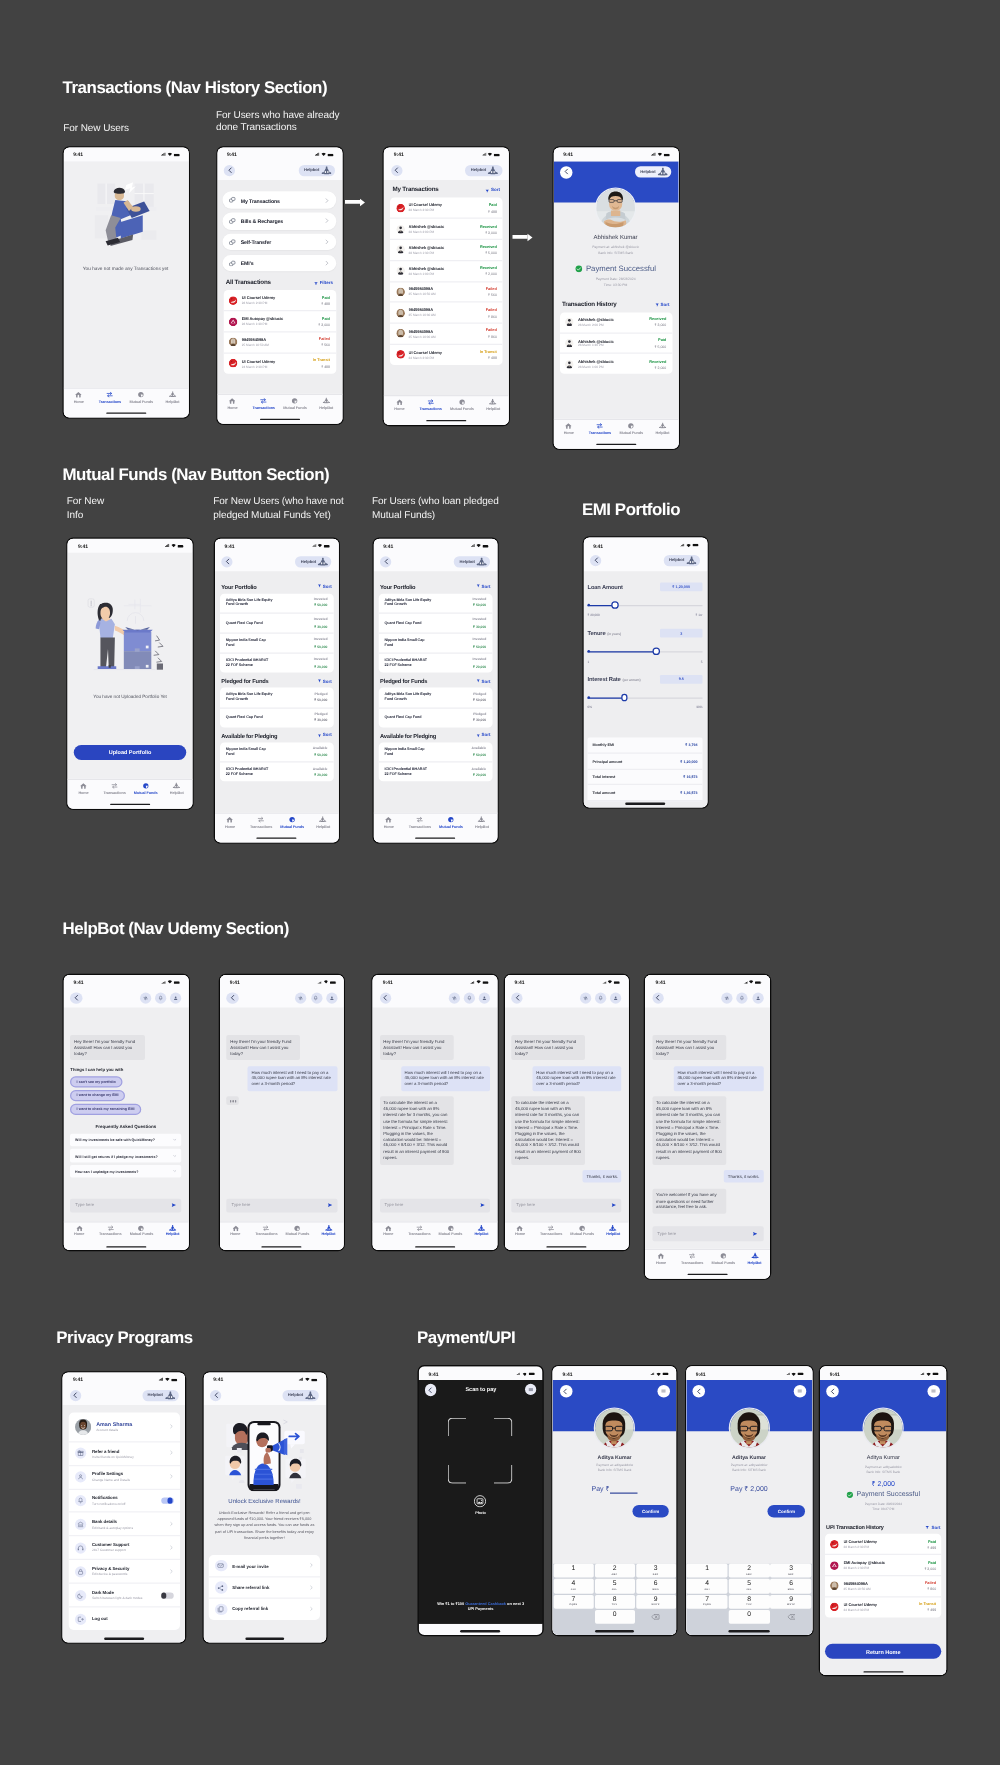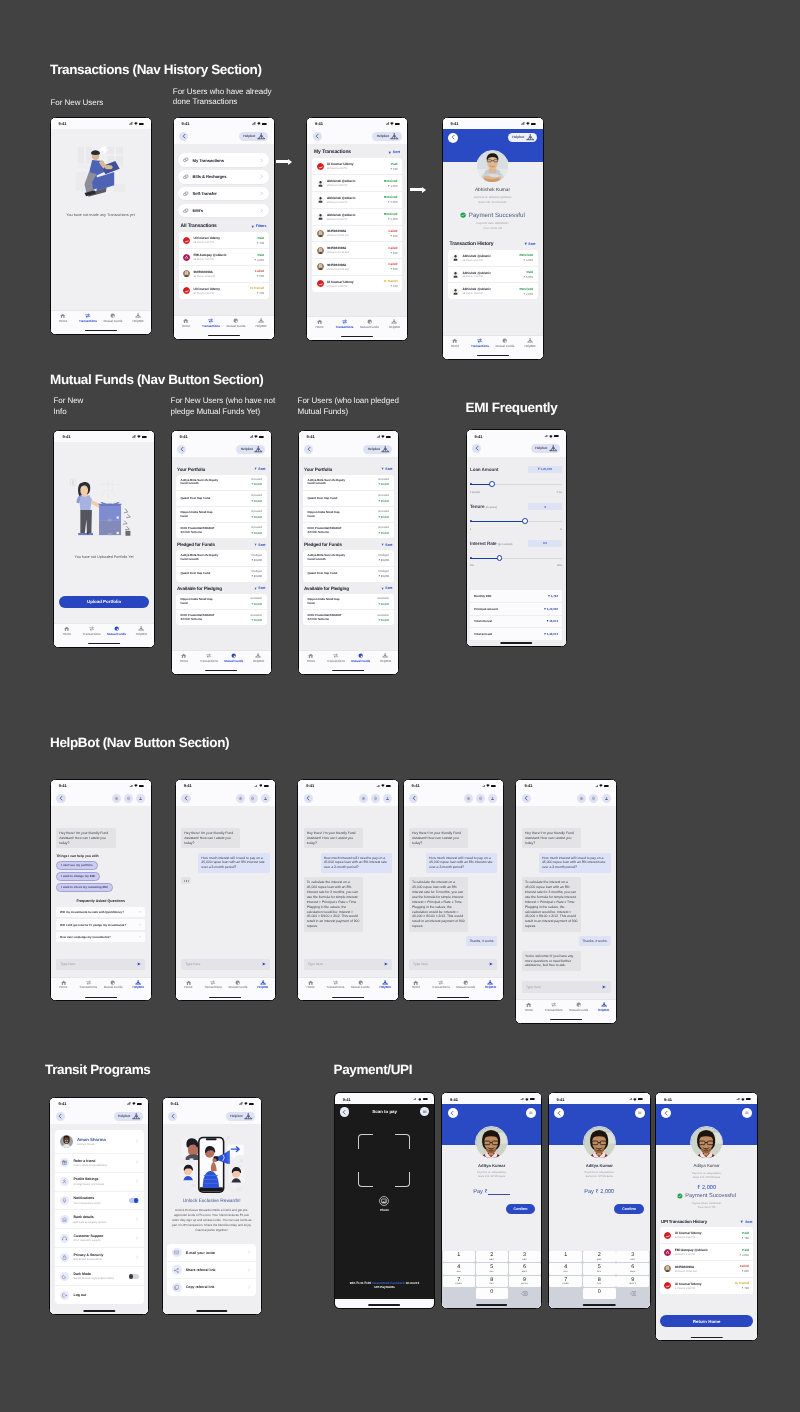--- a/index.html
+++ b/index.html
@@ -84,26 +84,26 @@
       <div class="hd"></div>
     </div>
 <div class="arrow" style="left:410px;top:186.5px;">
       <div class="ln" style="width:12px;"></div>
       <div class="hd"></div>
     </div>
 <div class="sec-title" style="left:50px;top:372px;">Mutual Funds (Nav Button Section)</div>
 <div class="sub-label" style="left:53.4px;top:396px;">For New
 Info</div>
 <div class="sub-label" style="left:170.6px;top:396px;">For New Users (who have not
-pledge Mutual Funds Yet)</div>
+pledged Mutual Funds Yet)</div>
 <div class="sub-label" style="left:297.6px;top:396px;">For Users (who loan pledged
 Mutual Funds)</div>
-<div class="sec-title" style="left:465.5px;top:400px;">EMI Frequently</div>
-<div class="sec-title" style="left:50px;top:735px;">HelpBot (Nav Button Section)</div>
-<div class="sec-title" style="left:45px;top:1062px;">Transit Programs</div>
+<div class="sec-title" style="left:465.5px;top:400px;">EMI Portfolio</div>
+<div class="sec-title" style="left:50px;top:735px;">HelpBot (Nav Udemy Section)</div>
+<div class="sec-title" style="left:45px;top:1062px;">Privacy Programs</div>
 <div class="sec-title" style="left:333.5px;top:1062px;">Payment/UPI</div>
 <div class="phone" style="left:49.5px;top:116.5px;width:102px;height:218px;">
       <div class="screen">
  <div class="statusbar" style="background:#fbfbfd">
       <div class="sb-time">9:41</div>
       <div class="sb-right">
             <svg width="3.6" height="2.7" viewBox="0 0 16 12">
               <rect x="0" y="8" width="2.6" height="4" rx="0.6" fill="#111"></rect>
               <rect x="4" y="5.5" width="2.6" height="6.5" rx="0.6" fill="#111"></rect>
               <rect x="8" y="3" width="2.6" height="9" rx="0.6" fill="#111"></rect>

